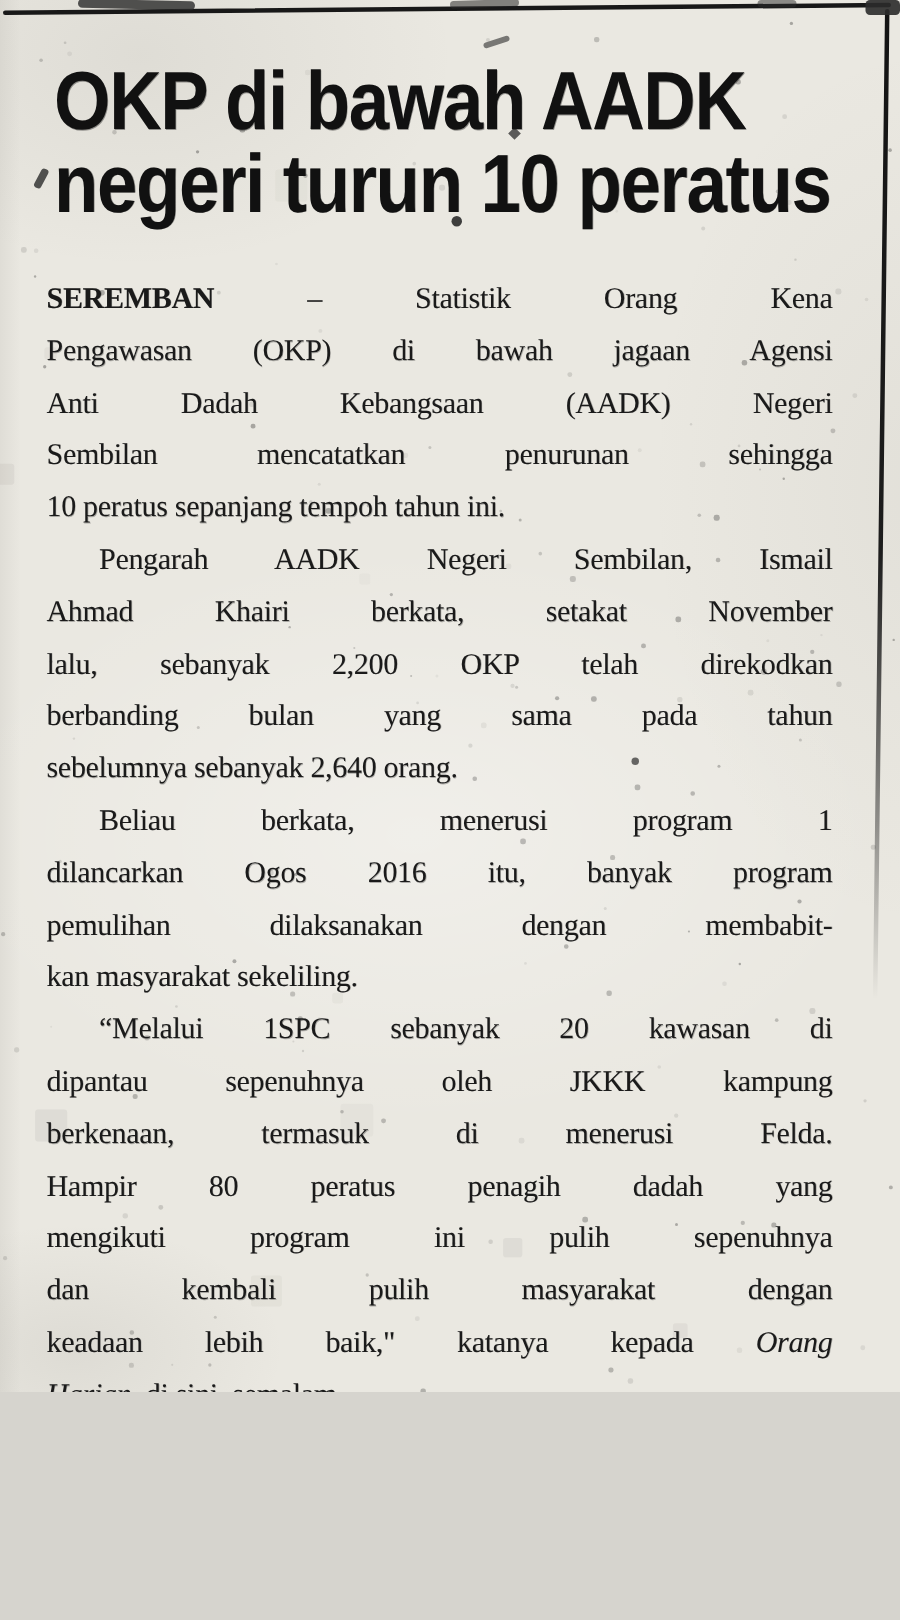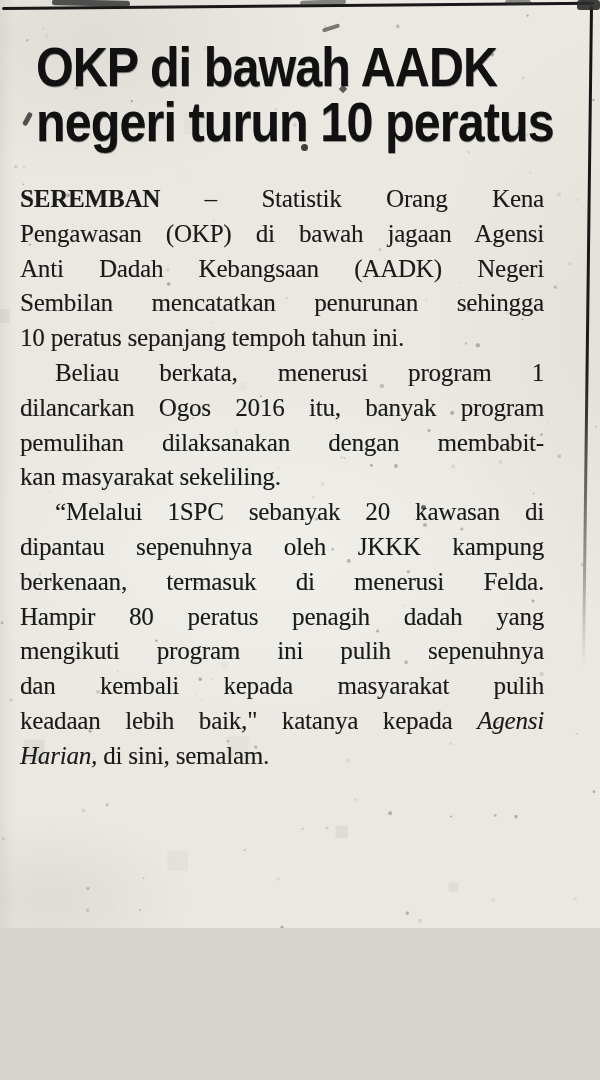--- a/index.html
+++ b/index.html
@@ -39,22 +39,22 @@
   
   .headline{
     position:absolute;left:36px;top:40px;
     font-family:"Liberation Sans", sans-serif;font-weight:bold;
     font-size:55px;line-height:55px;letter-spacing:-1px;color:#111;
   }
   .hl{transform:scaleX(.88);transform-origin:left center;white-space:nowrap;
       text-shadow:.5px .5px 0 rgba(17,17,17,.4);}
   
   .body{
-    position:absolute;left:20px;top:182px;width:524px;
-    font-size:25px;line-height:34.8px;letter-spacing:-0.2px;
+    position:absolute;left:31px;top:182px;width:524px;
+    font-size:20px;line-height:34.8px;letter-spacing:-0.2px;
     text-shadow:.4px .4px 0 rgba(20,20,20,.3);
   }
   .para{margin:0;}
   .bline{height:34.8px;text-align:justify;text-align-last:justify;}
   .bline.last{text-align-last:left;}
   .bline.indent{text-indent:35px;}
   .b{font-weight:bold;}
   .i{font-style:italic;}
 </style>
 </head>
@@ -83,29 +83,36 @@
 
   <div class="body" id="article-body">
       <div class="para">
         <div class="bline"><span class="b">SEREMBAN</span><span> – Statistik Orang Kena</span></div>
         <div class="bline">Pengawasan (OKP) di bawah jagaan Agensi</div>
         <div class="bline">Anti Dadah Kebangsaan (AADK) Negeri</div>
         <div class="bline">Sembilan mencatatkan penurunan sehingga</div>
         <div class="bline last">10 peratus sepanjang tempoh tahun ini.</div>
       </div>
       <div class="para">
+        <div class="bline indent">Pengarah AADK Negeri Sembilan, Ismail</div>
+        <div class="bline">Ahmad Khairi berkata, setakat November</div>
+        <div class="bline">lalu, sebanyak 2,200 OKP telah direkodkan</div>
+        <div class="bline">berbanding bulan yang sama pada tahun</div>
+        <div class="bline last">sebelumnya sebanyak 2,640 orang.</div>
+      </div>
+      <div class="para">
         <div class="bline indent">Beliau berkata, menerusi program 1</div>
         <div class="bline">dilancarkan Ogos 2016 itu, banyak program</div>
         <div class="bline">pemulihan dilaksanakan dengan membabit-</div>
         <div class="bline last">kan masyarakat sekeliling.</div>
       </div>
       <div class="para">
         <div class="bline indent">“Melalui 1SPC sebanyak 20 kawasan di</div>
         <div class="bline">dipantau sepenuhnya oleh JKKK kampung</div>
         <div class="bline">berkenaan, termasuk di menerusi Felda.</div>
         <div class="bline">Hampir 80 peratus penagih dadah yang</div>
         <div class="bline">mengikuti program ini pulih sepenuhnya</div>
-        <div class="bline">dan kembali kepada masyarakat pulih</div>
-        <div class="bline"><span>keadaan lebih baik," katanya kepada </span><span class="i">Agensi</span></div>
+        <div class="bline">dan kembali pulih masyarakat dengan</div>
+        <div class="bline"><span>keadaan lebih baik," katanya kepada </span><span class="i">Orang</span></div>
         <div class="bline last"><span class="i">Harian,</span><span> di sini, semalam.</span></div>
       </div>
     </div>
 </div>
 
 </body></html>

